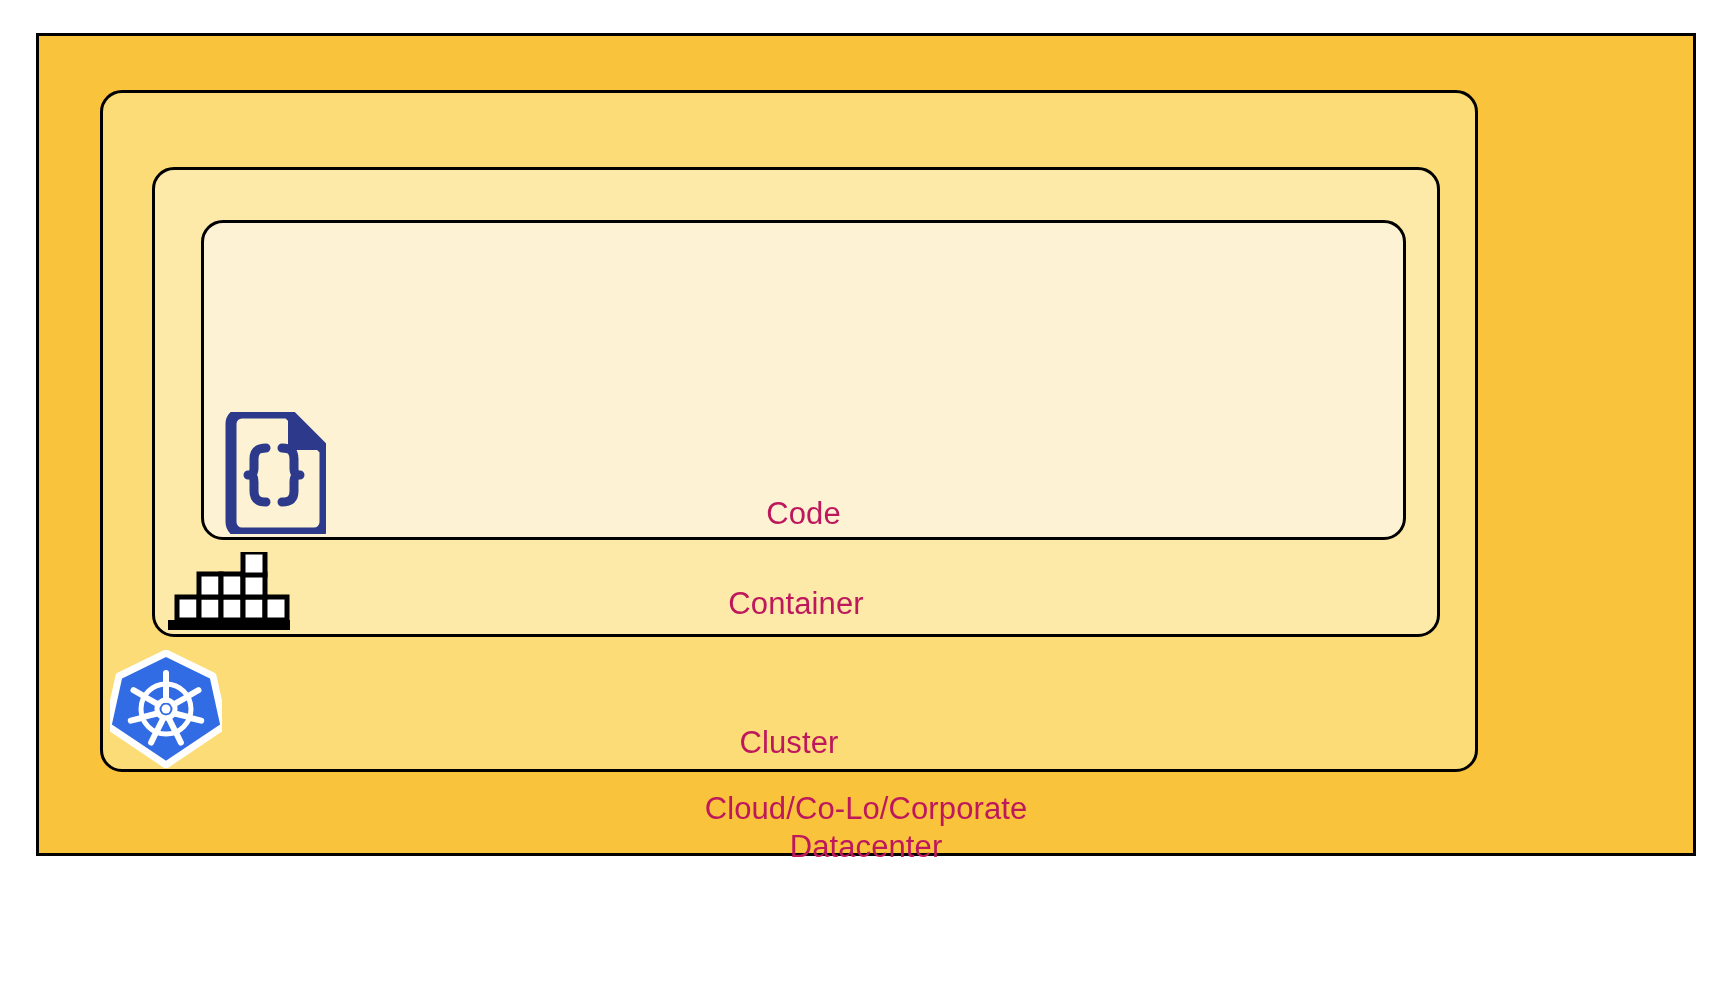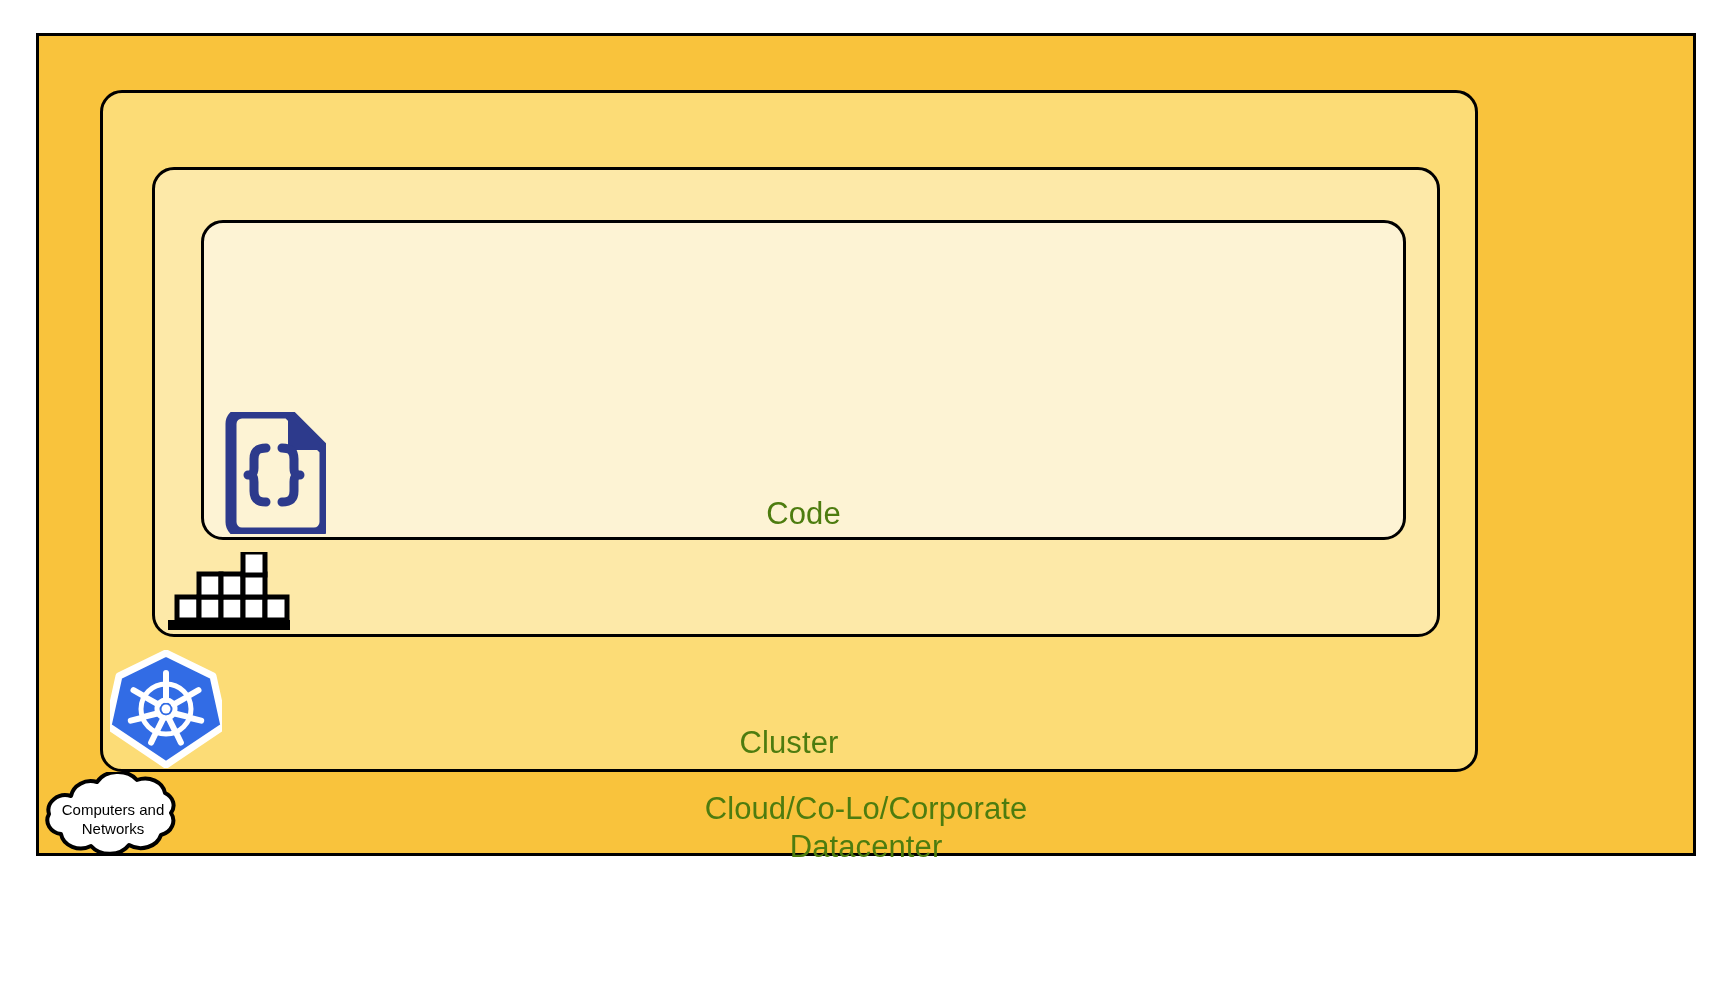--- a/index.html
+++ b/index.html
@@ -61,21 +61,21 @@
     top: 220px;
     width: 1205px;
     height: 320px;
     background: #FDF3D4;
     border-radius: 22px;
   }
 
   
   .layer-label {
     position: absolute;
-    color: #4d7c0f;
+    color: #be185d;
     font-size: 31px;
     line-height: 38px;
     text-align: center;
     white-space: pre-line;
     letter-spacing: 0.1px;
   }
 
   #label-code {
     left: 201px;
     width: 1205px;
@@ -166,20 +166,21 @@
   <div class="layer" id="layer-datacenter" style="background: rgb(249, 195, 60); border-color: rgb(0, 0, 0);"></div>
 
   <div class="layer" id="layer-cluster" style="background: rgb(252, 220, 118); border-color: rgb(0, 0, 0);"></div>
 
   <div class="layer" id="layer-container" style="background: rgb(253, 233, 168); border-color: rgb(0, 0, 0);"></div>
 
   <div class="layer" id="layer-code" style="background: rgb(253, 243, 212); border-color: rgb(0, 0, 0);"></div>
 
   <div class="layer-label" id="label-code">Code</div>
 
+  <div class="layer-label" id="label-container">Container</div>
 
   <div class="layer-label" id="label-datacenter">Cloud/Co-Lo/Corporate
 Datacenter</div>
 
   <div class="layer-label" id="label-cluster">Cluster</div>
 
   <div id="icon-code">
     <svg width="106" height="122" viewBox="0 0 106 122" xmlns="http://www.w3.org/2000/svg">
 
       <path d="M11 12
@@ -259,32 +260,14 @@
         <line x1="78.5" y1="45.8" x2="88.5" y2="40.2"></line>
         <line x1="80.5" y1="68.0" x2="91.2" y2="70.7"></line>
         <line x1="66.0" y1="82.5" x2="70.9" y2="92.6"></line>
         <line x1="46.0" y1="82.5" x2="41.1" y2="92.6"></line>
         <line x1="31.5" y1="68.0" x2="20.8" y2="70.7"></line>
         <line x1="33.5" y1="45.8" x2="23.5" y2="40.2"></line>
       </g>
     </svg>
   </div>
 
-  <div id="cloud-callout">
-    <svg width="160" height="94" viewBox="0 0 160 94" xmlns="http://www.w3.org/2000/svg">
-      <path d="M38 24
-               a20 18 0 0 1 26 -14
-               a24 20 0 0 1 40 -2
-               a20 17 0 0 1 28 13
-               a16 14 0 0 1 6 20
-               a17 15 0 0 1 -10 22
-               a21 18 0 0 1 -32 10
-               a23 19 0 0 1 -38 1
-               a20 17 0 0 1 -30 -12
-               a16 14 0 0 1 -12 -20
-               a17 15 0 0 1 22 -18
-               Z" fill="#FFFFFF" stroke="#000000" stroke-width="4" stroke-linejoin="round"></path>
-    </svg>
-    <div id="cloud-callout-text">Computers and
-Networks</div>
-  </div>
 
 </div>
 
 </body></html>

